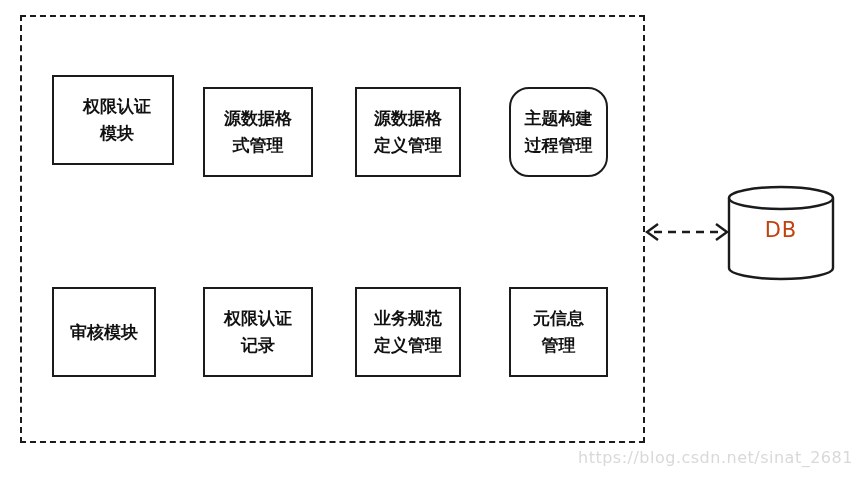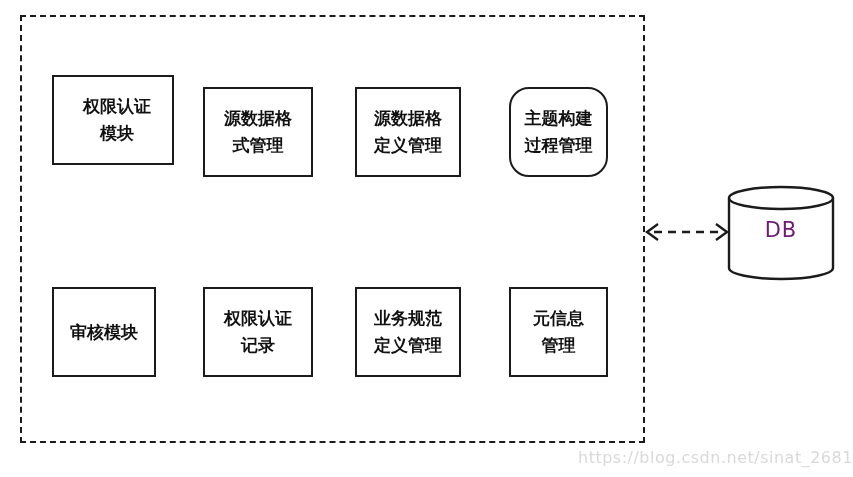--- a/index.html
+++ b/index.html
@@ -56,21 +56,21 @@
     left: 726px; top: 184px;
     width: 110px; height: 98px;
   }
   .db-label {
     position: absolute;
     left: 726px; top: 218px;
     width: 110px;
     text-align: center;
     font-size: 21px;
     font-weight: 400;
-    color: #701a75;
+    color: #c2410c;
     letter-spacing: 1px;
   }
   .watermark {
     position: absolute;
     left: 578px; top: 448px;
     width: 275px;
     font-size: 16px;
     color: #d9d9d9;
     letter-spacing: 0.5px;
     white-space: nowrap;

